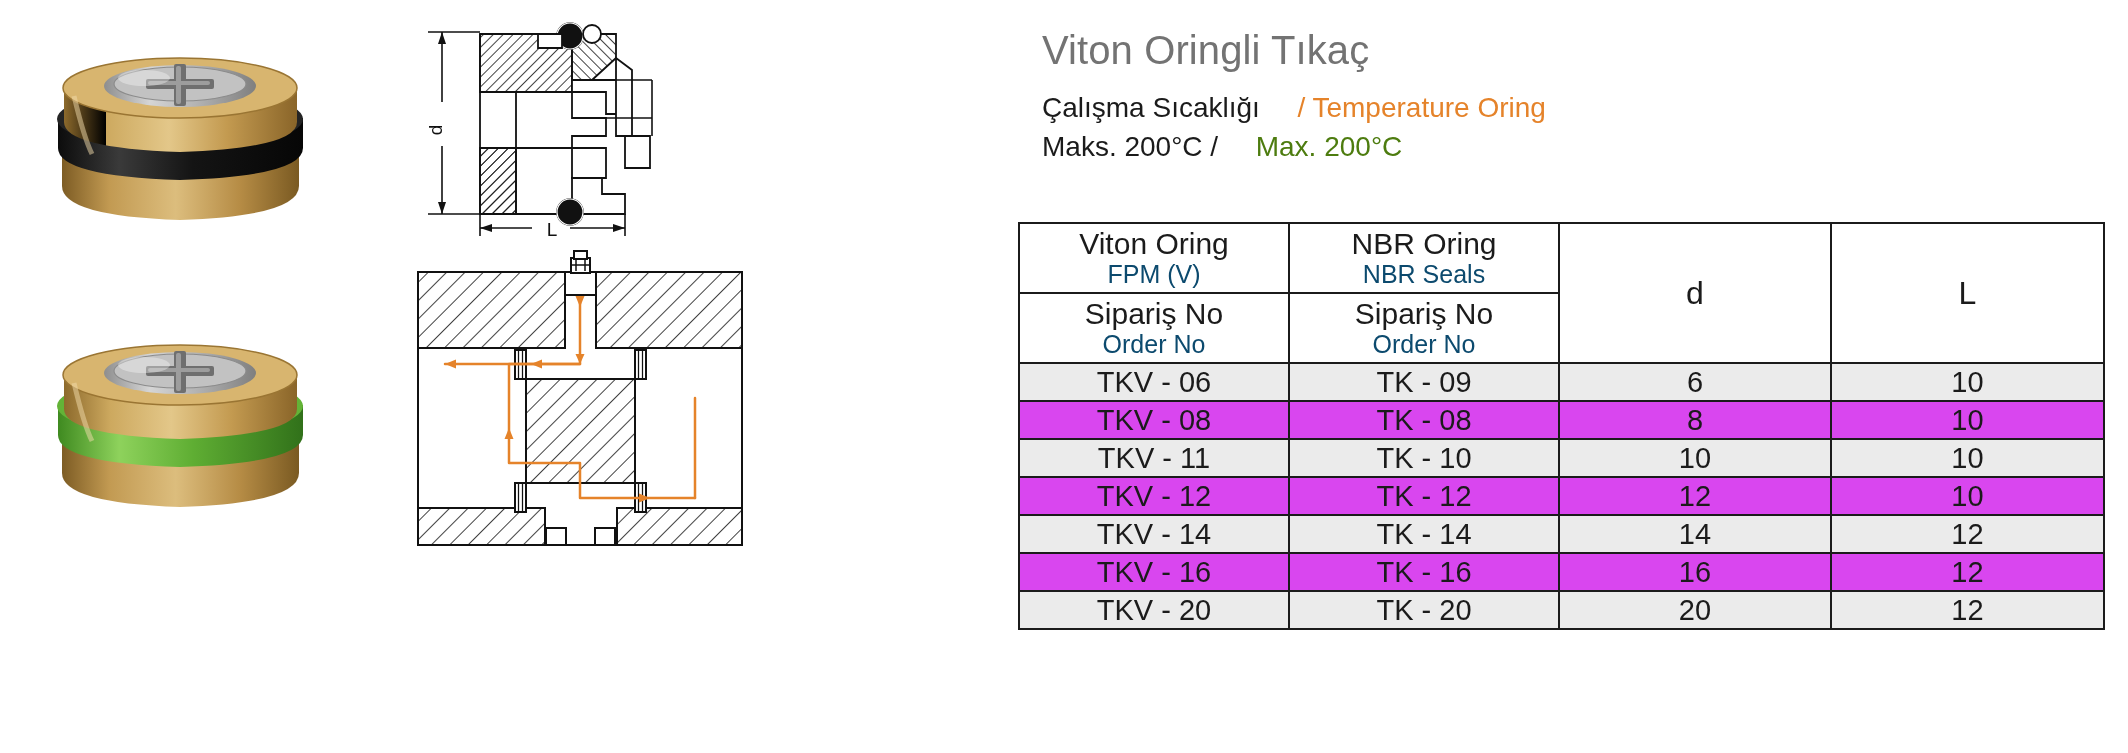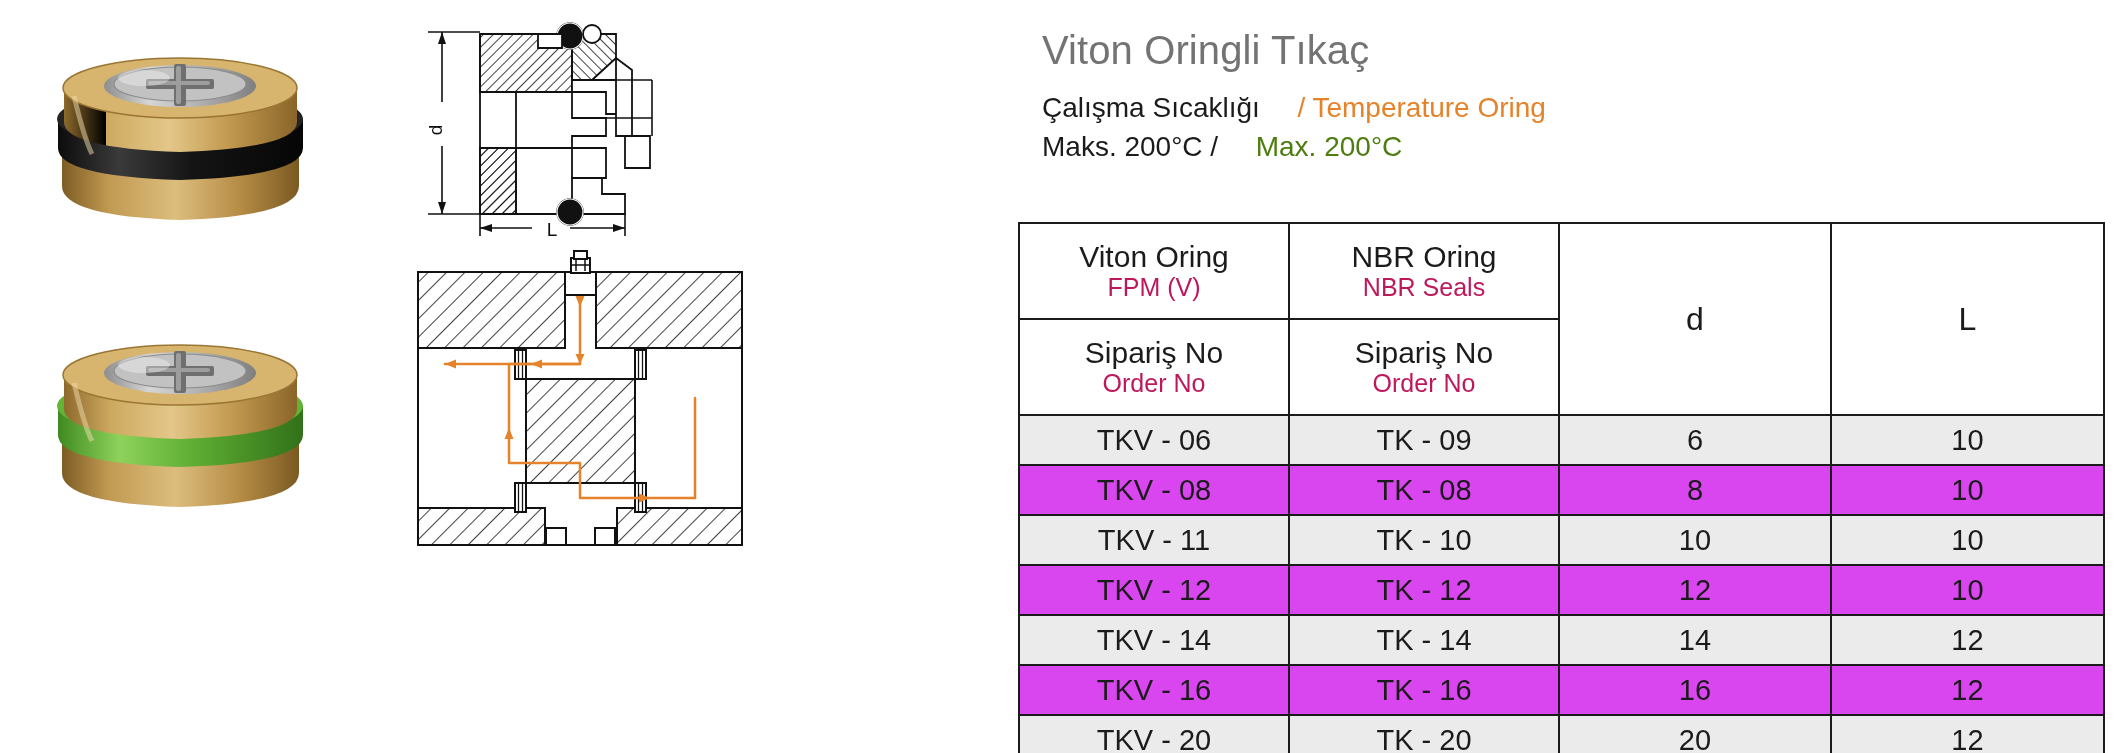--- a/index.html
+++ b/index.html
@@ -60,26 +60,26 @@
     text-align: center;
     color: #1b1b1b;
     font-weight: 400;
     padding: 0;
   }
   .spec-table col.c-viton { width: 270px; }
   .spec-table col.c-nbr   { width: 270px; }
   .spec-table col.c-d     { width: 272px; }
   .spec-table col.c-l     { width: 273px; }
 
-  .hdr-cell { height: 96px; line-height: 1.06; padding: 6px 4px 8px; }
+  .hdr-cell { height: 70px; line-height: 1.06; padding: 6px 4px 8px; }
   .hdr-main { display: block; font-size: 30px; color: #1b1b1b; }
-  .hdr-sub  { display: block; font-size: 25px; color: #be185d; margin-top: 1px; }
+  .hdr-sub  { display: block; font-size: 25px; color: #0c4a6e; margin-top: 1px; }
   .hdr-dim  { font-size: 32px; color: #1b1b1b; }
 
-  .spec-table tbody td { height: 50px; font-size: 29px; }
+  .spec-table tbody td { height: 38px; font-size: 29px; }
   .spec-table tbody tr.shade td { background: #ebebeb; }
   .spec-table tbody tr.plain td { background: #d946ef; }
 </style>
 </head>
 <body>
 
 <div id="page">
 
   <div class="photo-panel">
 

